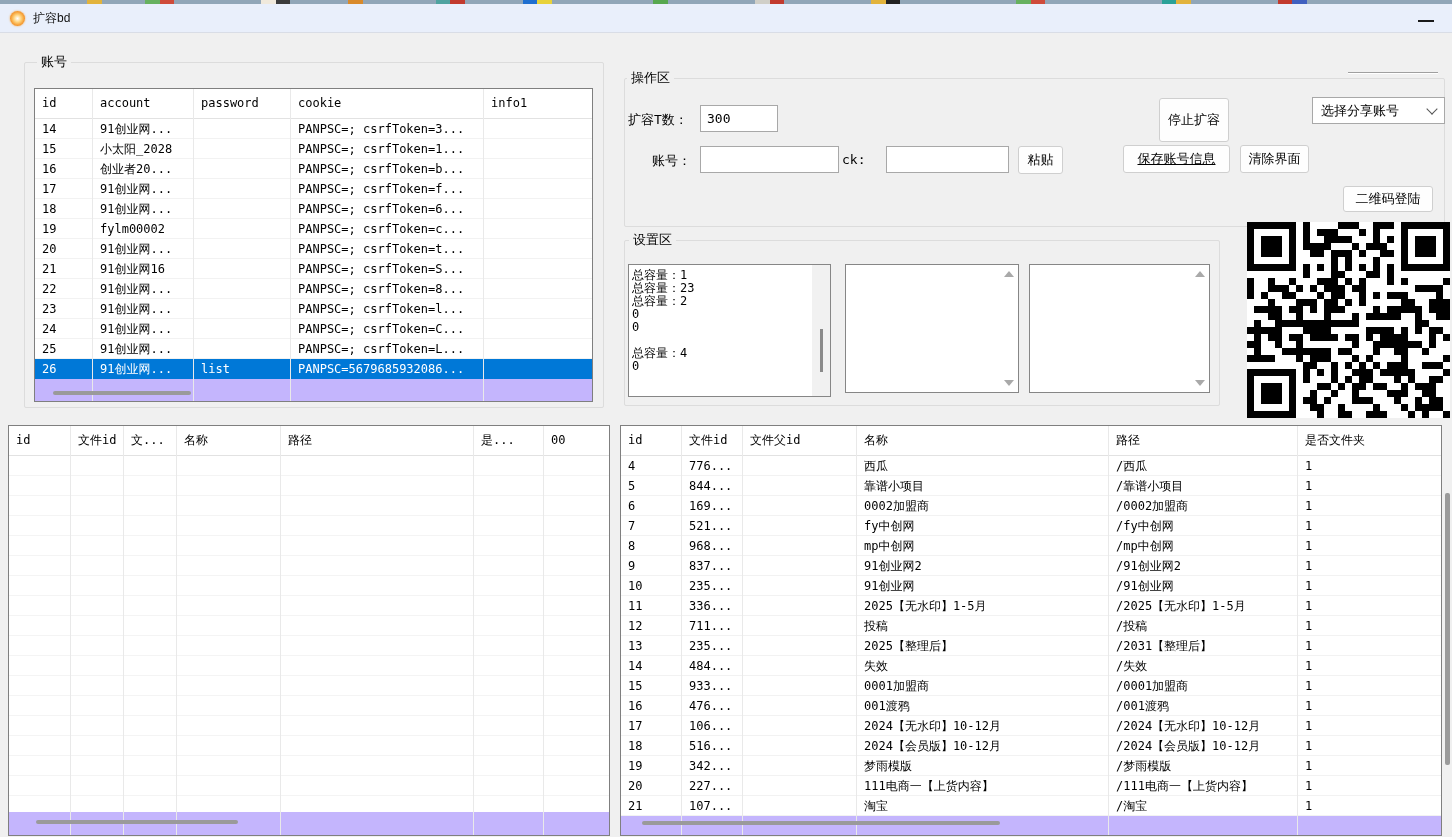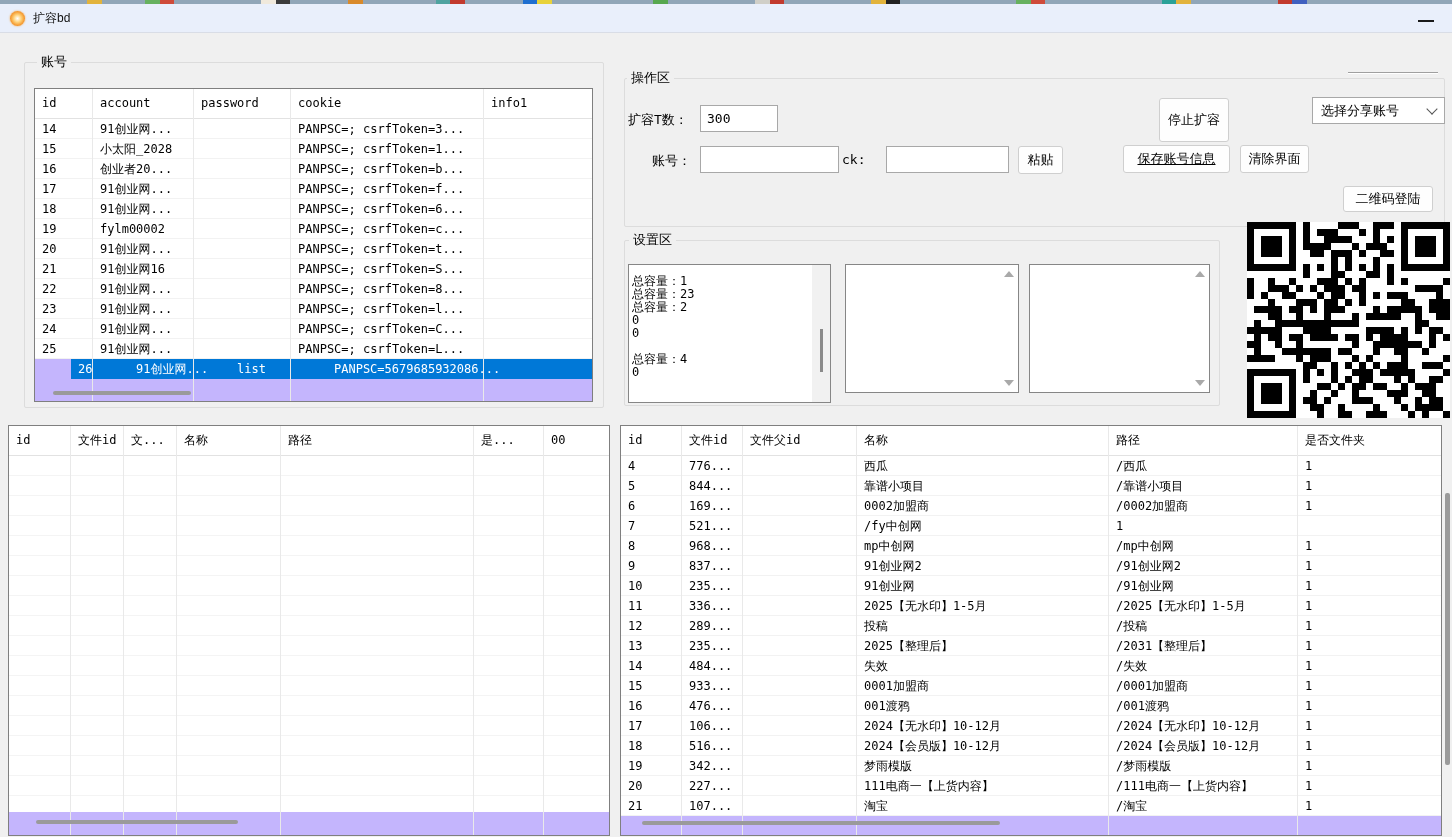--- a/index.html
+++ b/index.html
@@ -183,21 +183,21 @@
           <div class="cell">PANPSC=; csrfToken=C...</div>
           <div class="cell"></div>
         </div>
         <div class="lv-row" style="grid-template-columns: 58px 101px 97px 193px 1fr;">
           <div class="cell">25</div>
           <div class="cell">91创业网...</div>
           <div class="cell"></div>
           <div class="cell">PANPSC=; csrfToken=L...</div>
           <div class="cell"></div>
         </div>
-        <div class="lv-row sel" style="grid-template-columns: 58px 101px 97px 193px 1fr; margin-left: 36px;">
+        <div class="lv-row sel" style="grid-template-columns: 58px 101px 97px 193px 1fr;">
           <div class="cell">26</div>
           <div class="cell">91创业网...</div>
           <div class="cell">list</div>
           <div class="cell">PANPSC=5679685932086...</div>
           <div class="cell"></div>
         </div>
       </div>
     <div class="hthumb" style="left:18px;top:302px;width:138px;"></div>
   <div class="vline" style="left: 57px;"></div>
       <div class="vline" style="left: 158px;"></div>
@@ -227,21 +227,21 @@
 
   <div class="combo" style="left:1312px;top:97px;width:133px;height:27px;">
     <span>选择分享账号</span>
     <span class="chev"></span>
   </div>
 
   <div class="gbox" style="left:624px;top:240px;width:594px;height:164px;">
     <span class="glabel" style="left:4px;">设置区</span>
   </div>
 
-  <div class="listbox" id="capacity-list" style="left:628px;top:264px;width:201px;height:127px;padding-top:10px;">
+  <div class="listbox" id="capacity-list" style="left:628px;top:264px;width:201px;height:127px;padding-top:4px;">
     <div class="lb-sb track" style="width:18px;"></div>
     <div class="lb1-thumb"></div>
   <div class="lb-line">总容量：1</div>
       <div class="lb-line">总容量：23</div>
       <div class="lb-line">总容量：2</div>
       <div class="lb-line">0</div>
       <div class="lb-line">0</div>
       <div class="lb-line"></div>
       <div class="lb-line">总容量：4</div>
       <div class="lb-line">0</div>
@@ -717,20 +717,21 @@
           <div class="cell">169...</div>
           <div class="cell"></div>
           <div class="cell">0002加盟商</div>
           <div class="cell">/0002加盟商</div>
           <div class="cell">1</div>
         </div>
         <div class="lv-row" style="grid-template-columns: 61px 61px 114px 252px 189px 1fr;">
           <div class="cell">7</div>
           <div class="cell">521...</div>
           <div class="cell"></div>
+          <div class="cell">fy中创网</div>
           <div class="cell">/fy中创网</div>
           <div class="cell">1</div>
         </div>
         <div class="lv-row" style="grid-template-columns: 61px 61px 114px 252px 189px 1fr;">
           <div class="cell">8</div>
           <div class="cell">968...</div>
           <div class="cell"></div>
           <div class="cell">mp中创网</div>
           <div class="cell">/mp中创网</div>
           <div class="cell">1</div>
@@ -754,21 +755,21 @@
         <div class="lv-row" style="grid-template-columns: 61px 61px 114px 252px 189px 1fr;">
           <div class="cell">11</div>
           <div class="cell">336...</div>
           <div class="cell"></div>
           <div class="cell">2025【无水印】1-5月</div>
           <div class="cell">/2025【无水印】1-5月</div>
           <div class="cell">1</div>
         </div>
         <div class="lv-row" style="grid-template-columns: 61px 61px 114px 252px 189px 1fr;">
           <div class="cell">12</div>
-          <div class="cell">289...</div>
+          <div class="cell">711...</div>
           <div class="cell"></div>
           <div class="cell">投稿</div>
           <div class="cell">/投稿</div>
           <div class="cell">1</div>
         </div>
         <div class="lv-row" style="grid-template-columns: 61px 61px 114px 252px 189px 1fr;">
           <div class="cell">13</div>
           <div class="cell">235...</div>
           <div class="cell"></div>
           <div class="cell">2025【整理后】</div>

